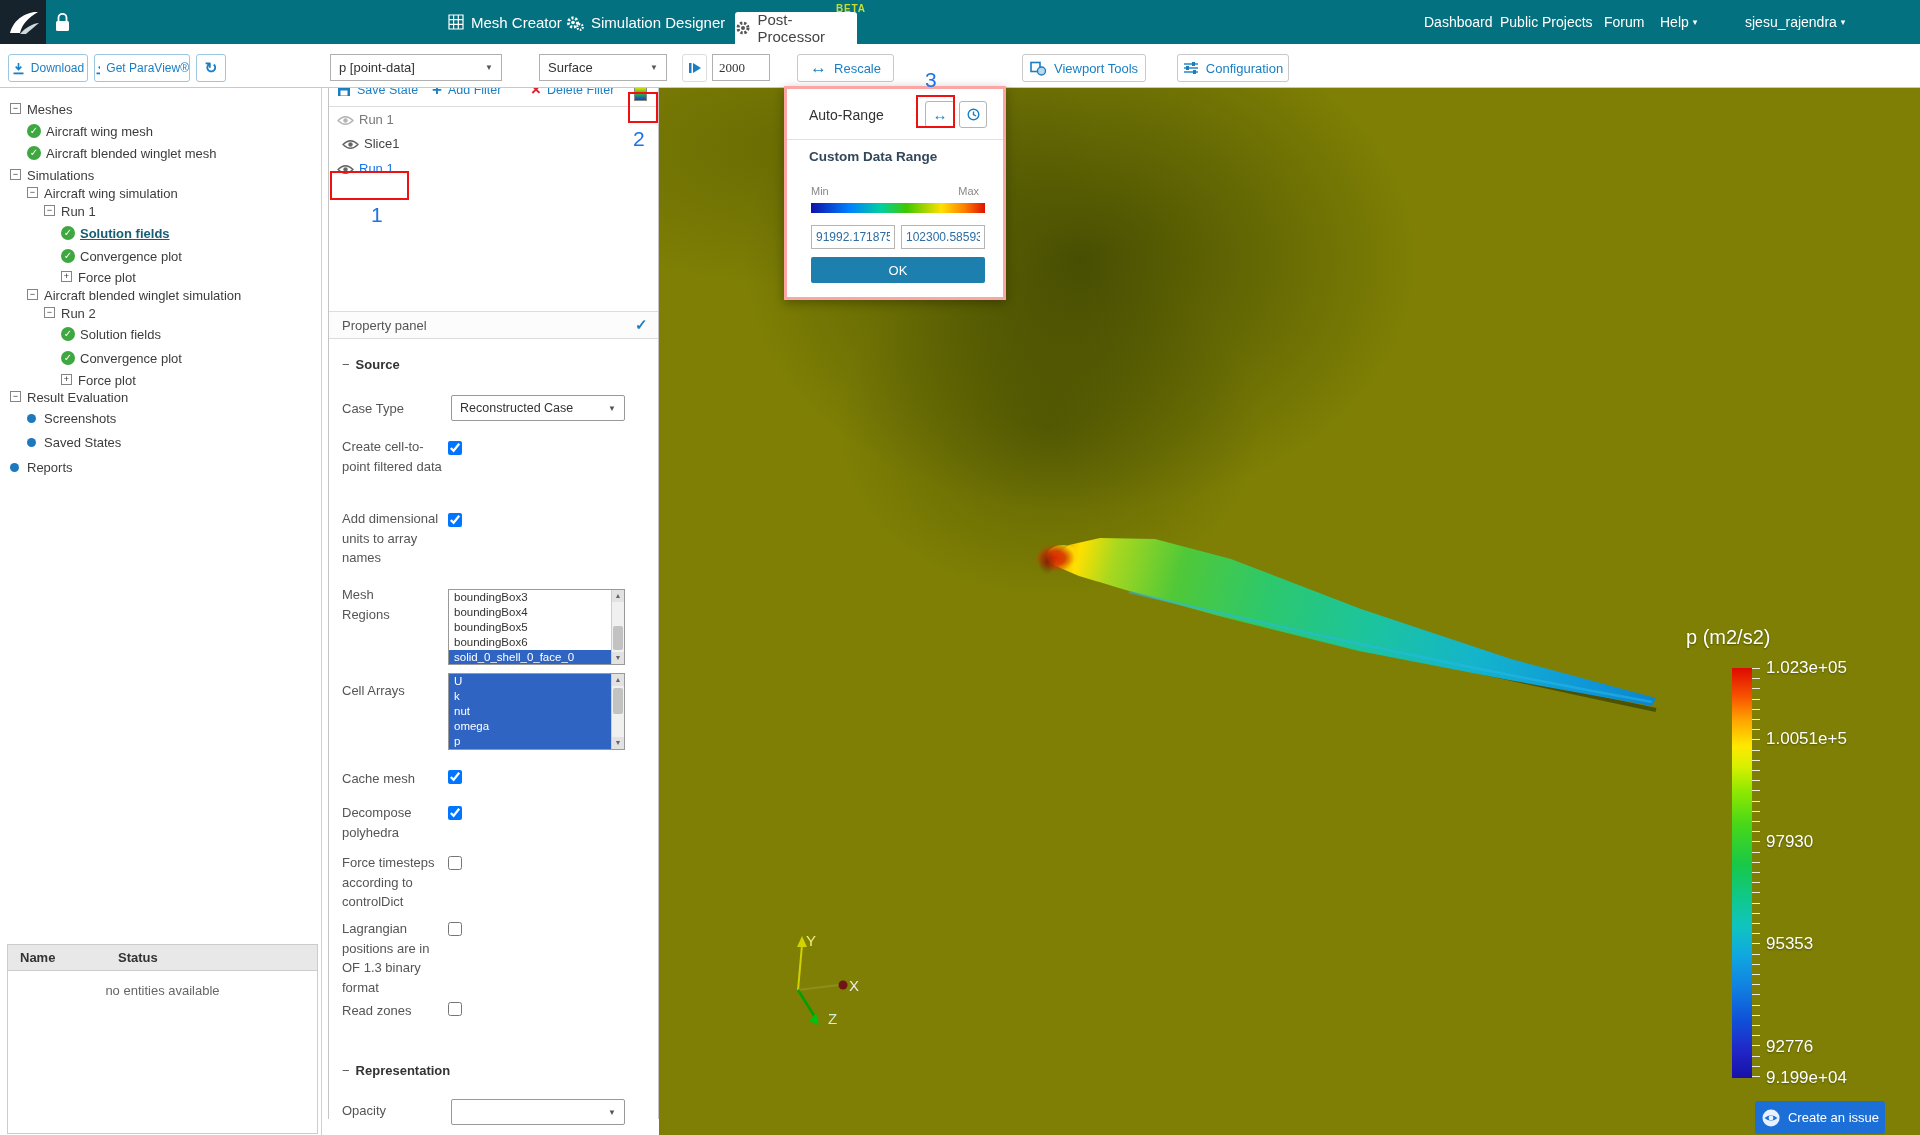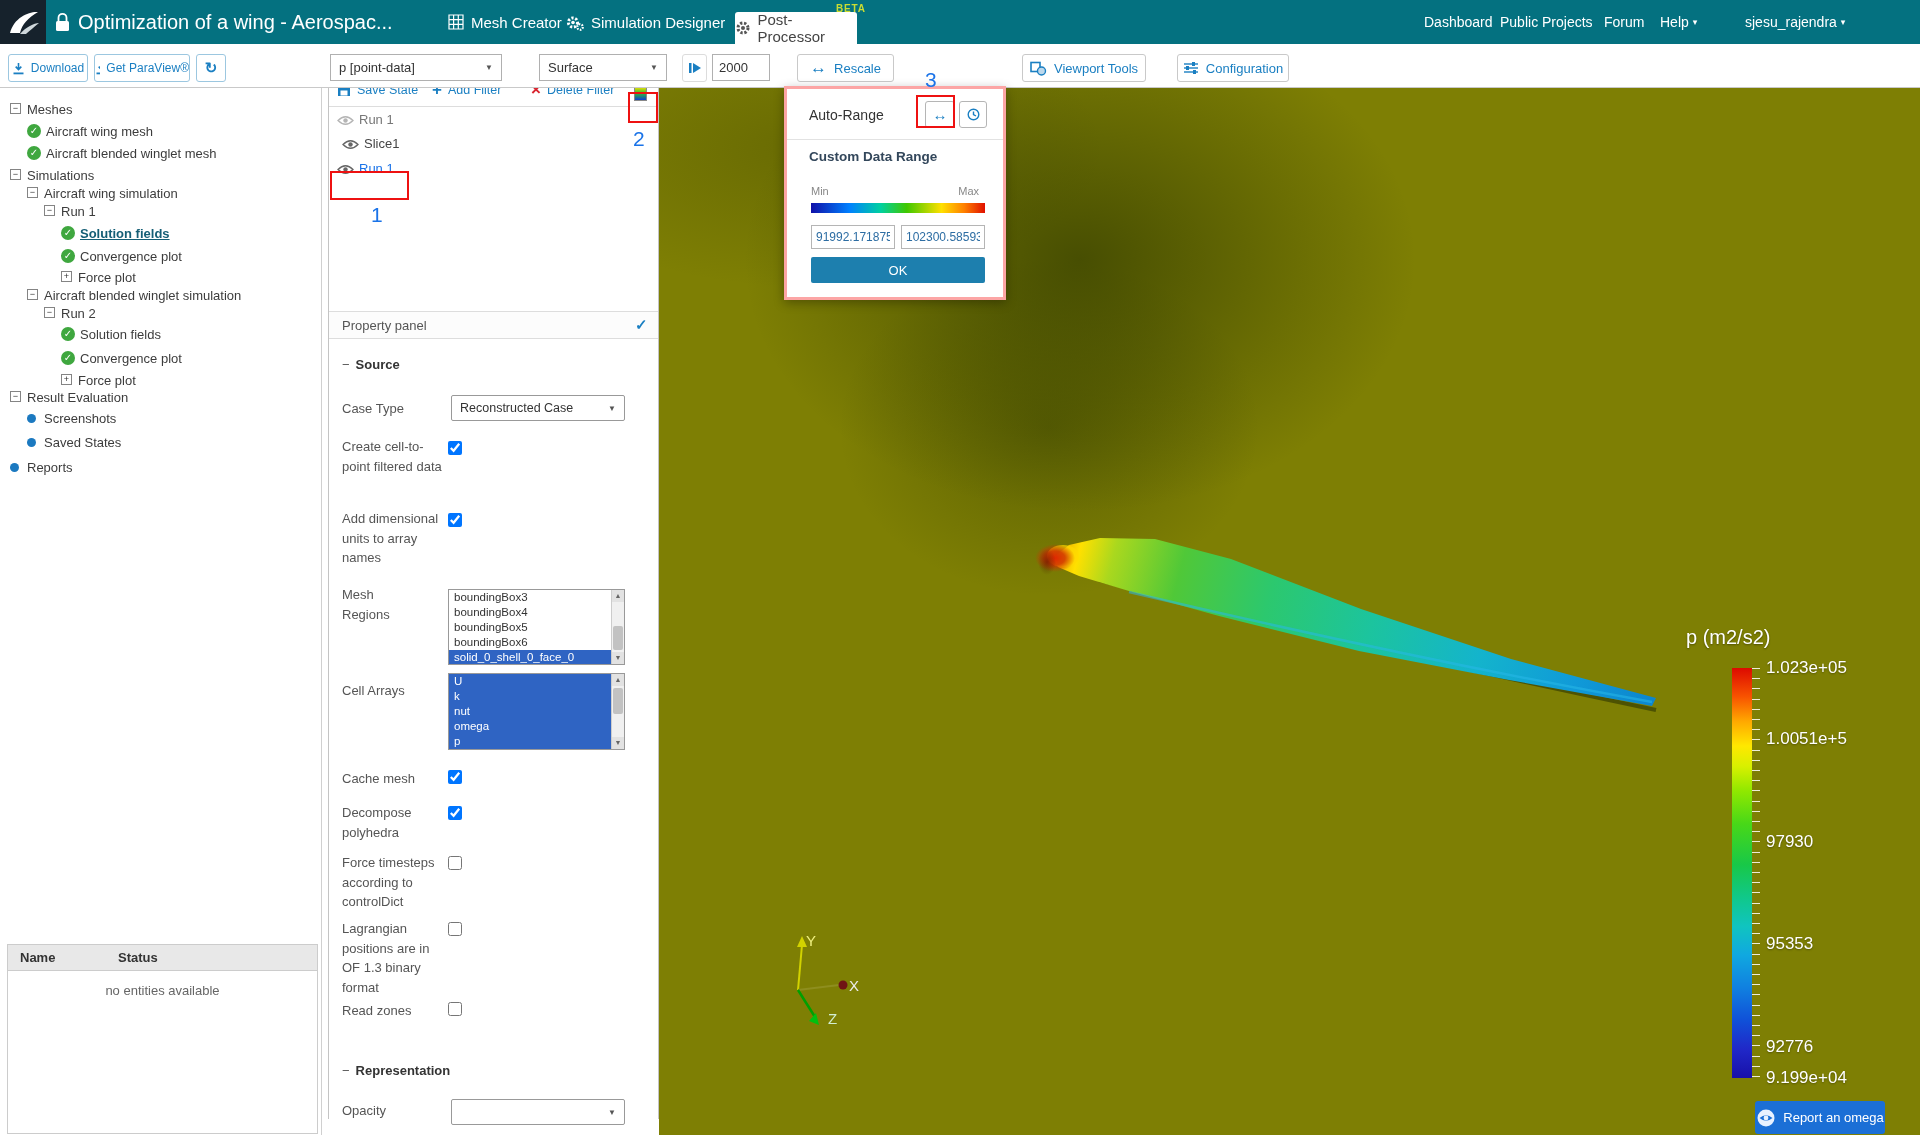--- a/index.html
+++ b/index.html
@@ -16,21 +16,21 @@
   .beta{position:absolute;color:#c9dc32;font-size:10px;font-weight:bold;letter-spacing:.8px}
   .hdr-link{position:absolute;top:0;height:44px;display:flex;align-items:center;gap:4px;color:#fff;font-size:14px;cursor:pointer;white-space:nowrap}
   .caret-w{font-size:9px}
 
   
   .strip{position:absolute;left:0;top:44px;width:1920px;height:44px;background:#fff;border-bottom:1px solid #c9c9c9;z-index:5}
   .btn-blue{position:absolute;top:54px;height:28px;border:1px solid #9cc7e0;border-radius:3px;background:#fff;color:#1a7fc2;font-size:12px;display:flex;align-items:center;justify-content:center;gap:6px;cursor:pointer;z-index:6;white-space:nowrap}
   .btn-tool{position:absolute;top:54px;height:28px;border:1px solid #c9c9c9;border-radius:3px;background:#fff;color:#1a7fc2;font-size:13px;display:flex;align-items:center;justify-content:center;gap:7px;cursor:pointer;z-index:6;white-space:nowrap}
   .sel{position:absolute;top:54px;height:27px;border:1px solid #b0b0b0;background:#fff;display:flex;align-items:center;font-size:13px;color:#333;padding:0 8px;z-index:6}
   .sel .caret{margin-left:auto;font-size:8px;color:#555}
-  .tinput{position:absolute;top:54px;height:27px;border:1px solid #b0b0b0;background:#fff;font-size:13px;color:#333;padding:0 6px;z-index:6;font-family:Liberation Sans, sans-serif}
+  .tinput{position:absolute;top:54px;height:27px;border:1px solid #b0b0b0;background:#fff;font-size:13px;color:#333;padding:0 6px;z-index:6;font-family:Liberation Serif, serif}
 
   
   .sidebar{position:absolute;left:0;top:44px;width:322px;height:1091px;background:#fff;border-right:1px solid #d0d0d0;z-index:4}
   .srow{position:absolute;left:0;width:100%;height:22px}
   .exp{position:absolute;top:4px;width:11px;height:11px;border:1px solid #848484;background:#fff;font-size:9px;line-height:9px;text-align:center;color:#333;cursor:pointer}
   .chkc{position:absolute;top:3px;width:14px;height:14px;border-radius:50%;background:#3fa73f;color:#fff;font-size:10px;line-height:14px;text-align:center}
   .bdot{position:absolute;top:6px;width:9px;height:9px;border-radius:50%;background:#1b79c0}
   .slabel{position:absolute;top:3px;font-size:13px;color:#3c3c3c;white-space:nowrap;cursor:pointer}
   .slabel.active-link{color:#155e75;font-weight:bold;text-decoration:underline}
   .jobpanel{position:absolute;left:7px;top:900px;width:311px;height:190px;border:1px solid #ccc;background:#fff}
@@ -140,21 +140,21 @@
 <div class="leglabel" style="top:944px">95353</div>
 <div class="leglabel" style="top:1047px">92776</div>
 <div class="leglabel" style="top:1078px">9.199e+04</div>
 
 <div class="reportbtn">
   <svg width="20" height="20">
     <circle cx="10" cy="10" r="8.5" fill="#e8f1ff"></circle>
     <path d="M3.5 10 Q10 4.5 16.5 10 Q10 15.5 3.5 10Z" fill="#1b6fd6"></path>
     <circle cx="10" cy="10" r="2.4" fill="#e8f1ff"></circle>
   </svg>
-  <span>Report an omega</span>
+  <span>Create an issue</span>
 </div>
 
 <div class="strip"></div>
 
 <div class="btn-blue" style="left:8px;width:80px">
   <svg width="13" height="13">
       <path d="M6.5,1 V7 M3.7,4.6 L6.5,7.6 L9.3,4.6" stroke="#1a7fc2" stroke-width="1.6" fill="none"></path>
       <rect x="1.5" y="10.5" width="10" height="1.8" fill="#1a7fc2"></rect>
     </svg>
   <span>Download</span>
@@ -216,21 +216,20 @@
   <div class="hdr-logo">
     <svg width="34" height="30">
       <path d="M4,26 C8,10 24,4 32,5 C22,11 16,17 14,26 Z" fill="#fff"></path>
       <path d="M14,27 C20,20 28,16 33,16 C27,21 22,25 20,27 Z" fill="#cfd8dc"></path>
     </svg>
   </div>
   <svg class="abs" style="left:54px;top:12px" width="17" height="21">
     <path d="M4.5,9 V5.8 a4,4 0 0 1 8,0 V9" fill="none" stroke="#fff" stroke-width="1.8"></path>
     <rect x="2" y="9" width="13" height="10" rx="1.5" fill="#fff"></rect>
   </svg>
-  <div class="hdr-title">Optimization of a wing - Aerospac...</div>
 
   <div class="hdr-tab" style="left:448px">
     <svg width="16" height="16">
         <path d="M1,1 H15 V15 H1 Z M1,5.6 H15 M1,10.3 H15 M5.6,1 V15 M10.3,1 V15" stroke="#fff" fill="none" stroke-width="1.2"></path>
       </svg>
     <span>Mesh Creator</span>
   </div>
   <div class="hdr-tab" style="left:566px">
     <svg width="18" height="17">
       <circle cx="7" cy="8.5" r="4.6" fill="none" stroke="#fff" stroke-width="3" stroke-dasharray="2.2 1.7"></circle>

